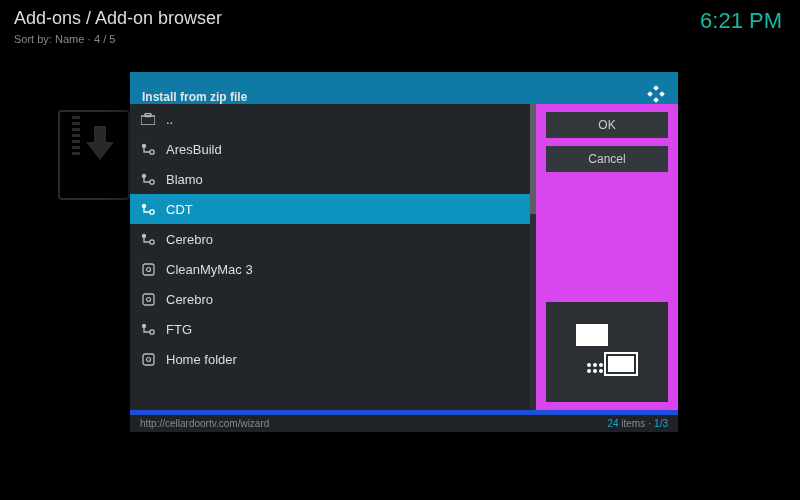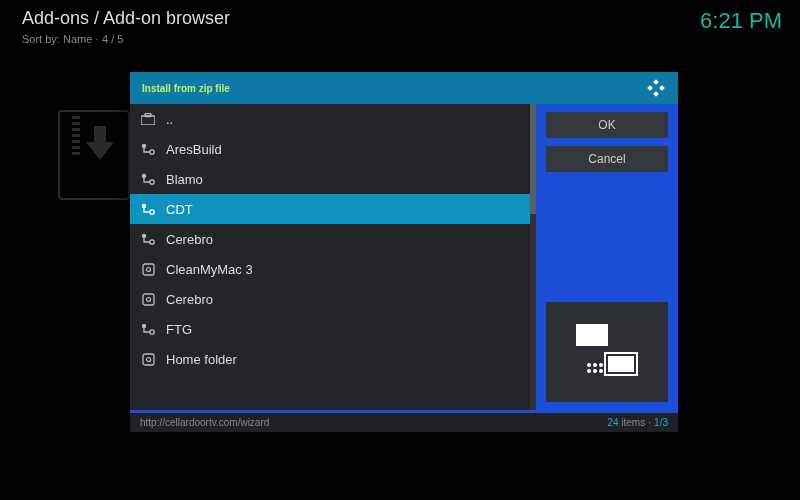--- a/index.html
+++ b/index.html
@@ -5,21 +5,21 @@
   * { margin: 0; padding: 0; box-sizing: border-box; }
   body {
     width: 800px; height: 500px;
     background: #000;
     font-family: Arial, sans-serif;
     color: #fff;
     overflow: hidden;
     position: relative;
   }
   .bg-header {
-    position: absolute; top: 0; left: 8px; right: 0; height: 60px;
+    position: absolute; top: 0; left: 0; right: 0; height: 60px;
     padding: 8px 14px;
   }
   .bg-title { font-size: 18px; color: #ddd; font-weight: 300; }
   .bg-sort { font-size: 11px; color: #888; margin-top: 4px; }
   .bg-clock {
     position: absolute; top: 8px; right: 18px;
     font-size: 22px; color: #14b8a6; font-weight: 300;
   }
   .bg-zip {
     position: absolute; top: 110px; left: 58px;
@@ -47,23 +47,23 @@
   .dialog {
     position: absolute; top: 72px; left: 130px;
     width: 548px; height: 360px;
     background: #1e2226;
     display: flex; flex-direction: column;
     box-shadow: 0 0 20px rgba(0,0,0,0.8);
   }
   .dlg-title {
     background: #0e7aa5;
     height: 32px;
-    display: flex; align-items: center; justify-content: space-between;
+    display: flex; align-items: flex-end; justify-content: space-between;
     padding: 0 12px;
-    font-size: 10px; font-weight: bold; color: #bef264;
+    font-size: 12px; font-weight: bold; color: #e5e5e5;
   }
   .logo svg { display: block; }
 
   .dlg-body {
     flex: 1; display: flex; min-height: 0;
   }
   .file-pane {
     flex: 1; position: relative; display: flex;
     background: #22262a;
   }
@@ -87,39 +87,39 @@
     width: 6px; background: #2d3135;
   }
   .scrollbar .thumb {
     width: 6px; height: 110px; background: #5a5f64;
   }
 
   .side-pane {
     width: 142px;
     padding: 8px 10px;
     display: flex; flex-direction: column; gap: 8px;
-    background: #1d4ed8;
+    background: #d946ef;
   }
   .btn {
     height: 26px; background: #33383d;
     color: #ccc; font-size: 12px;
     display:flex; align-items:center; justify-content:center;
     cursor: pointer;
   }
   .side-il {
     margin-top: auto;
     height: 100px;
     background: #2c3034;
     display:flex; align-items:center; justify-content:center;
   }
   .side-il svg { display:block; }
 
   .dlg-foot {
     height: 22px;
-    border-top: 3px solid #1d4ed8;
+    border-top: 5px solid #1d4ed8;
     display:flex; align-items:center; justify-content:space-between;
     padding: 0 10px;
     font-size: 10px; color: #888;
   }
   .foot-right .n { color: #1aa7d0; }
 </style>
 </head>
 <body>
 
 <div class="bg-header">

